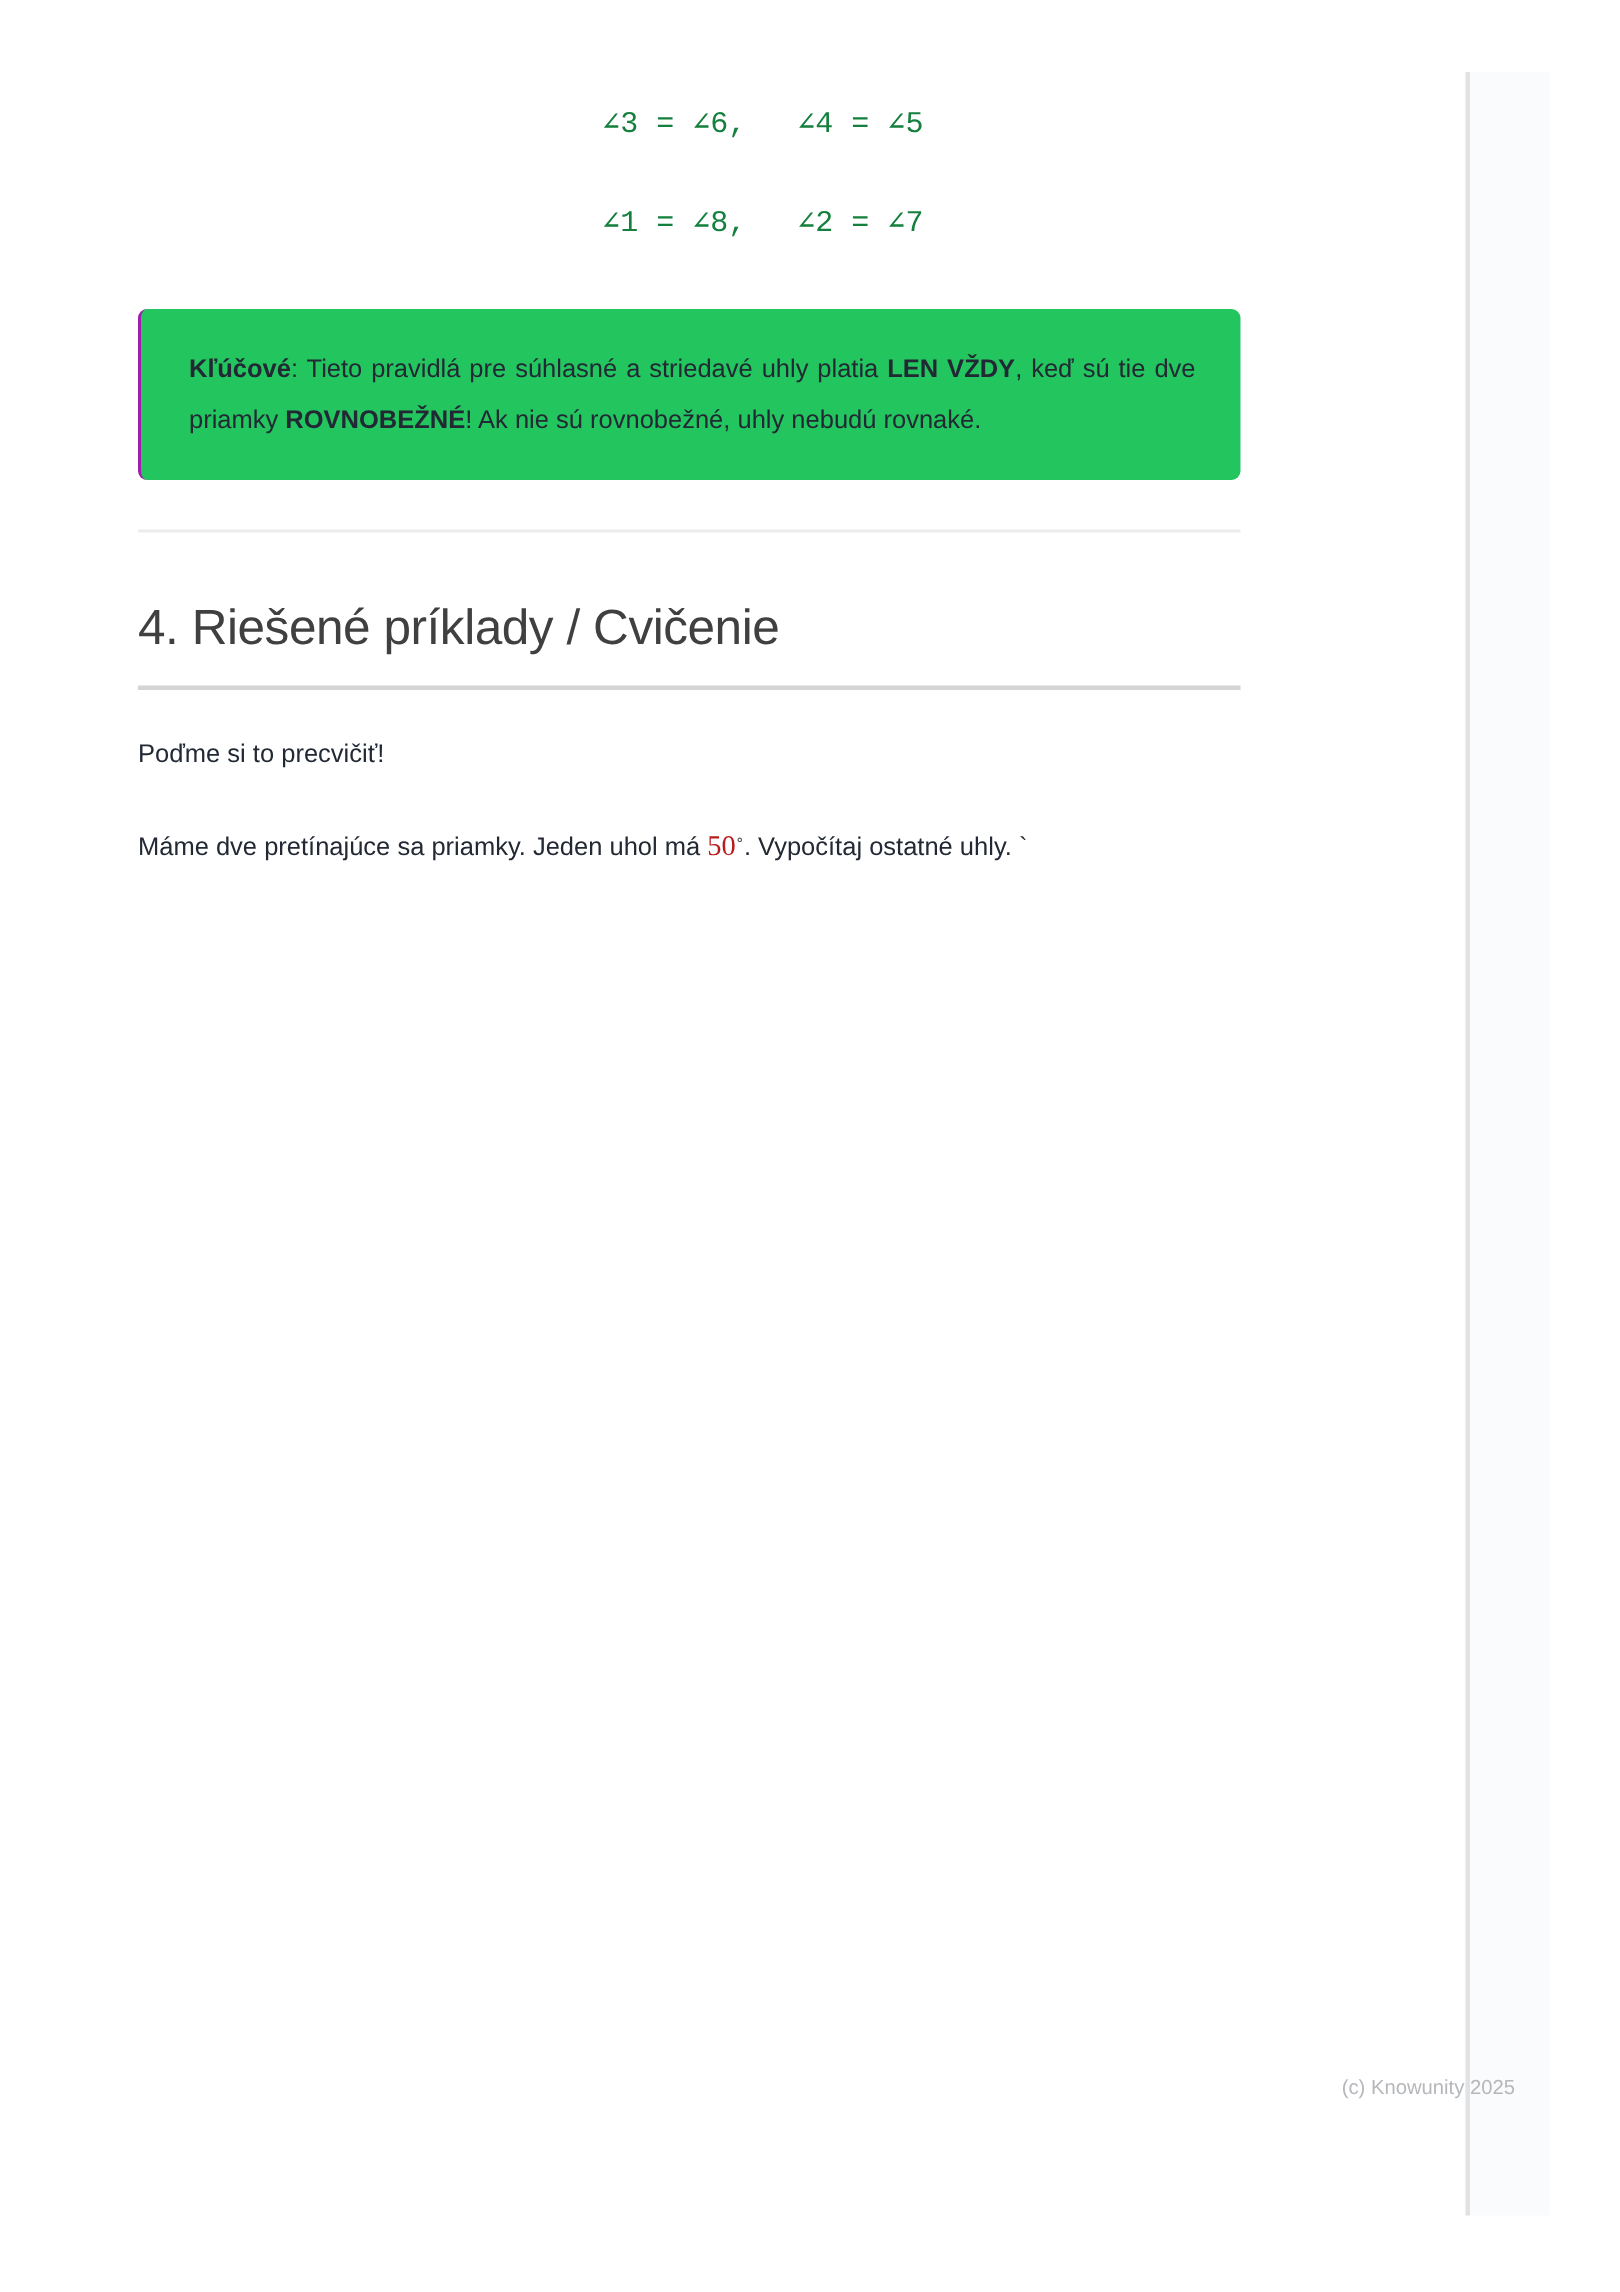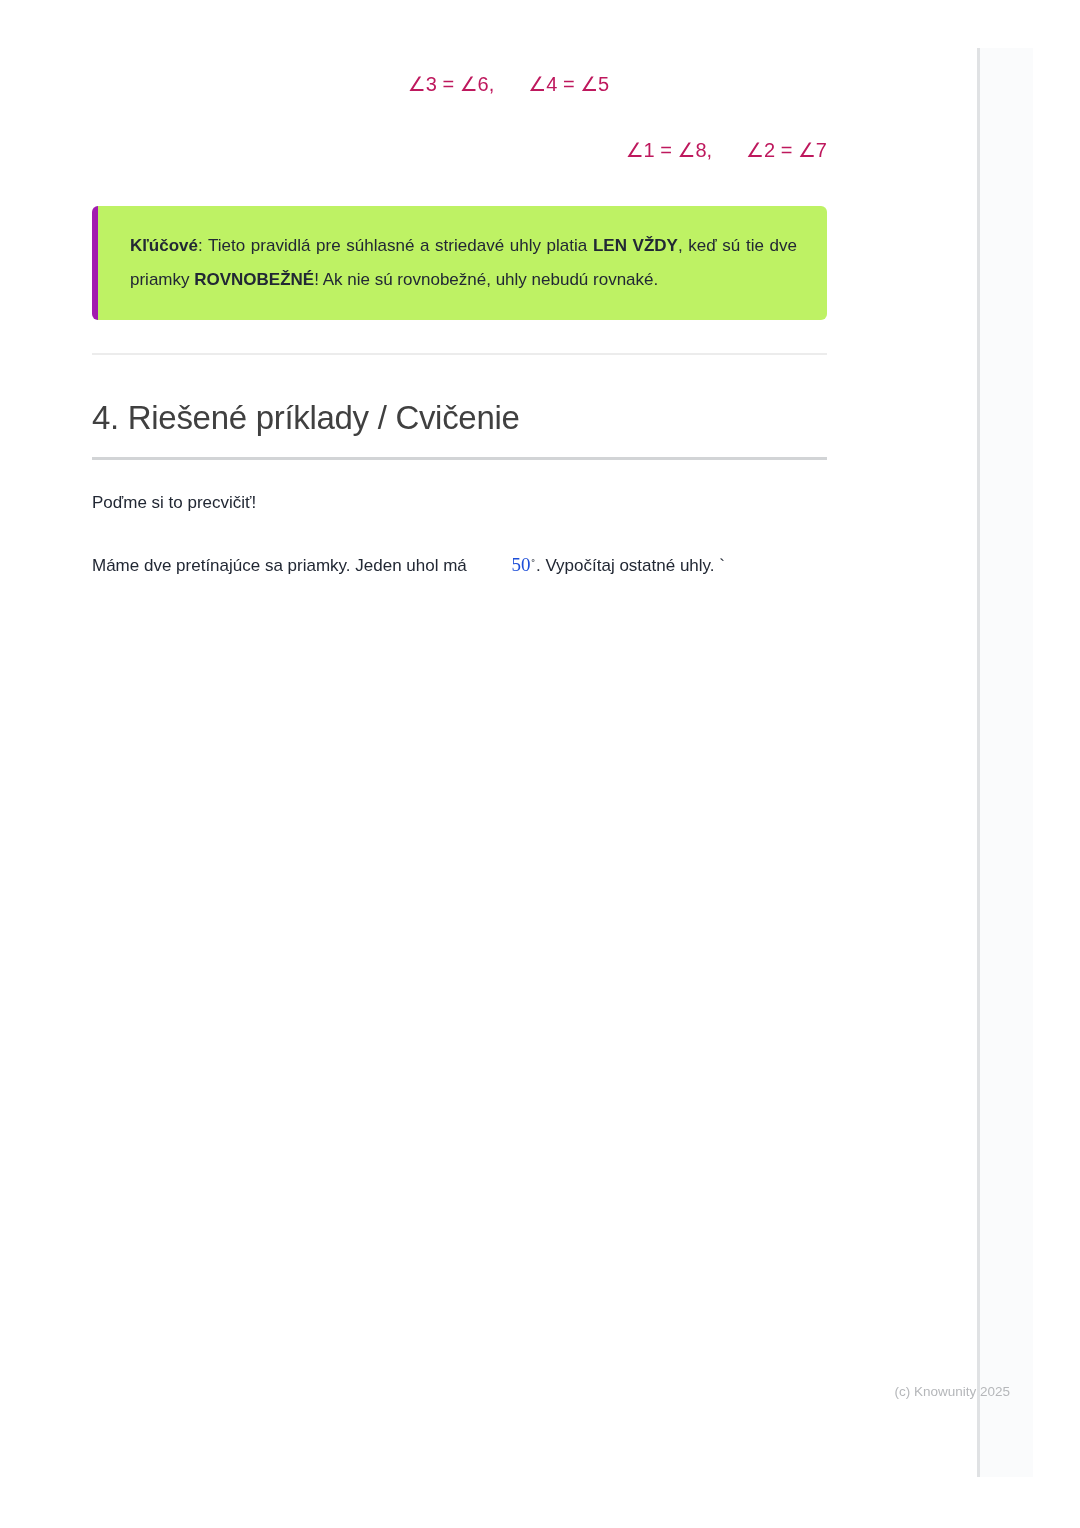--- a/index.html
+++ b/index.html
@@ -14,27 +14,27 @@
   .content {
     position: relative;
     width: 735px;
     margin-left: 92px;
     z-index: 2;
   }
   
   .formula {
     margin-left: 98px;
     text-align: center;
-    font-family: Liberation Sans, sans-serif;
+    font-family: Liberation Mono, monospace;
     font-size: 20px;
     line-height: 28px;
-    color: #be185d;
+    color: #15803d;
   }
   .formula-1 { padding-top: 70px; }
-  .formula-2 { margin-top: 38px; text-align: right; }
+  .formula-2 { margin-top: 38px; }
   .formula .gap { display: inline-block; width: 34px; }
   
   .bullet-list {
     margin-top: 45px;
     margin-left: 98px;
     width: 630px;
     font-size: 17px;
     line-height: 37px;
   }
   .bullet-item { position: relative; list-style: none; }
@@ -61,22 +61,22 @@
     border: 1px solid #d9dcdf;
     border-radius: 6px;
     font-family: "DejaVu Sans Mono", monospace;
     font-size: 14px;
     color: #5a6270;
     vertical-align: middle;
   }
   
   .callout {
     margin-top: 42px;
-    background: #bef264;
-    border-left: 6px solid #a21caf;
+    background: #22c55e;
+    border-left: 2px solid #a21caf;
     border-radius: 6px;
     padding: 23px 30px 23px 32px;
     font-size: 17px;
     line-height: 34px;
     text-align: justify;
     color: #222834;
   }
   
   .rule-light {
     margin-top: 33px;
@@ -100,22 +100,21 @@
     color: #404040;
   }
   
   .para { font-size: 17px; line-height: 26px; color: #222834; }
   .intro { margin-top: 30px; }
   .example-title { margin-top: 29px; font-weight: bold; }
   .problem { margin-top: 31px; }
   .math-inline {
     font-family: "Liberation Serif", "DejaVu Serif", serif;
     font-size: 19px;
-    color: #1d4ed8;
-    margin-left: 40px;
+    color: #b91c1c;
   }
   .degree {
     font-family: "Liberation Serif", "DejaVu Serif", serif;
     font-size: 11px;
     vertical-align: 7px;
     color: #555a63;
   }
   
   .edge-panel {
     position: absolute;

